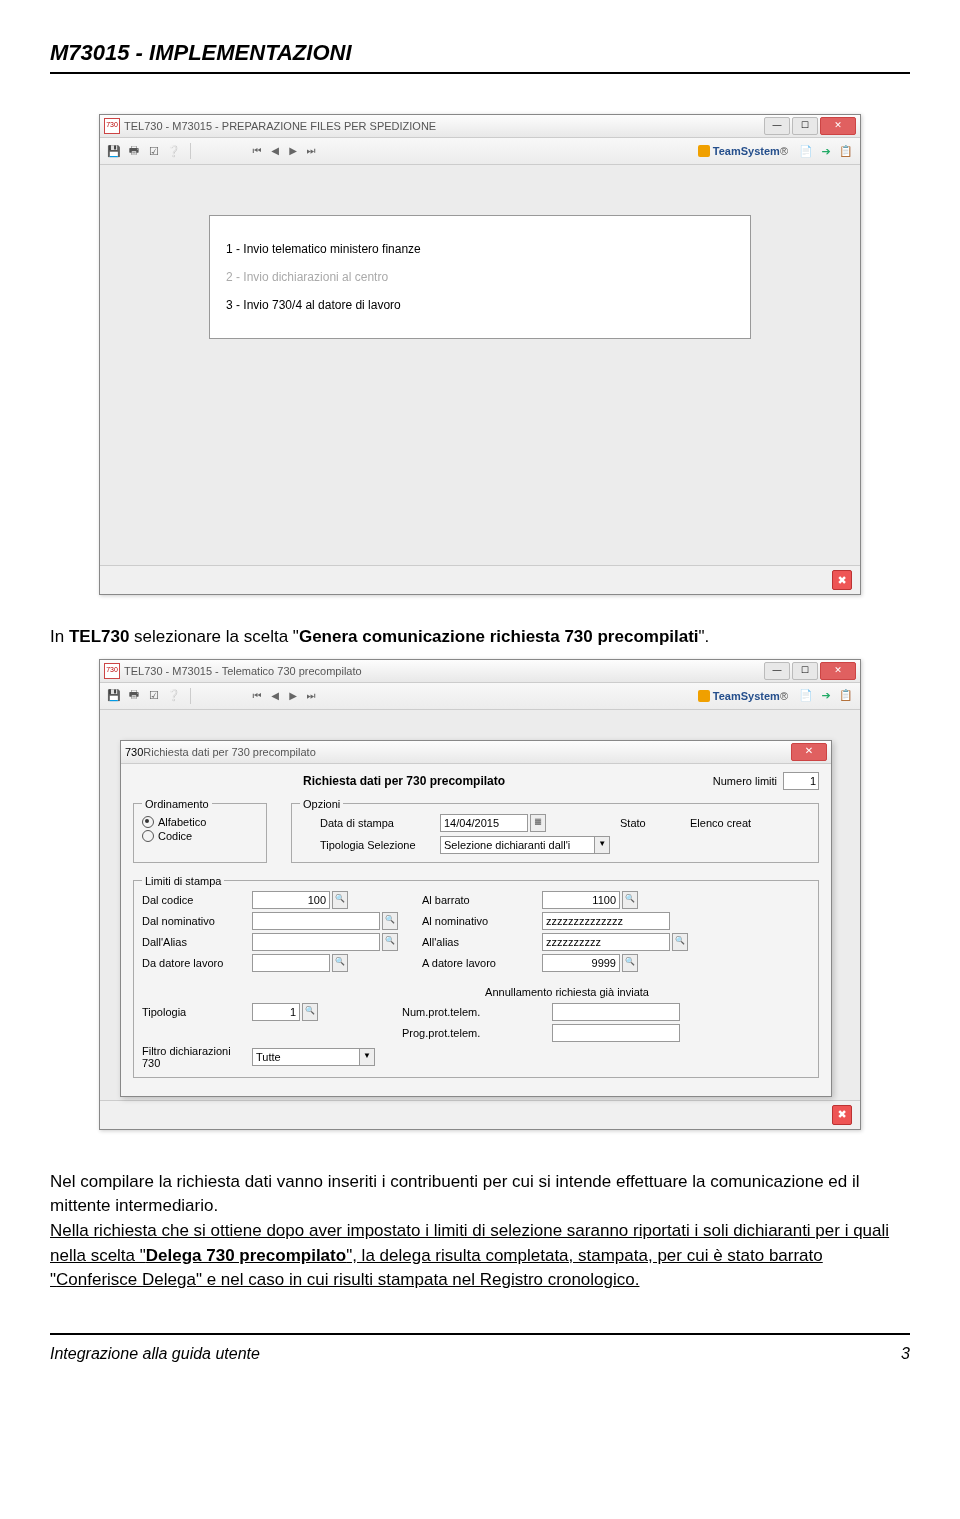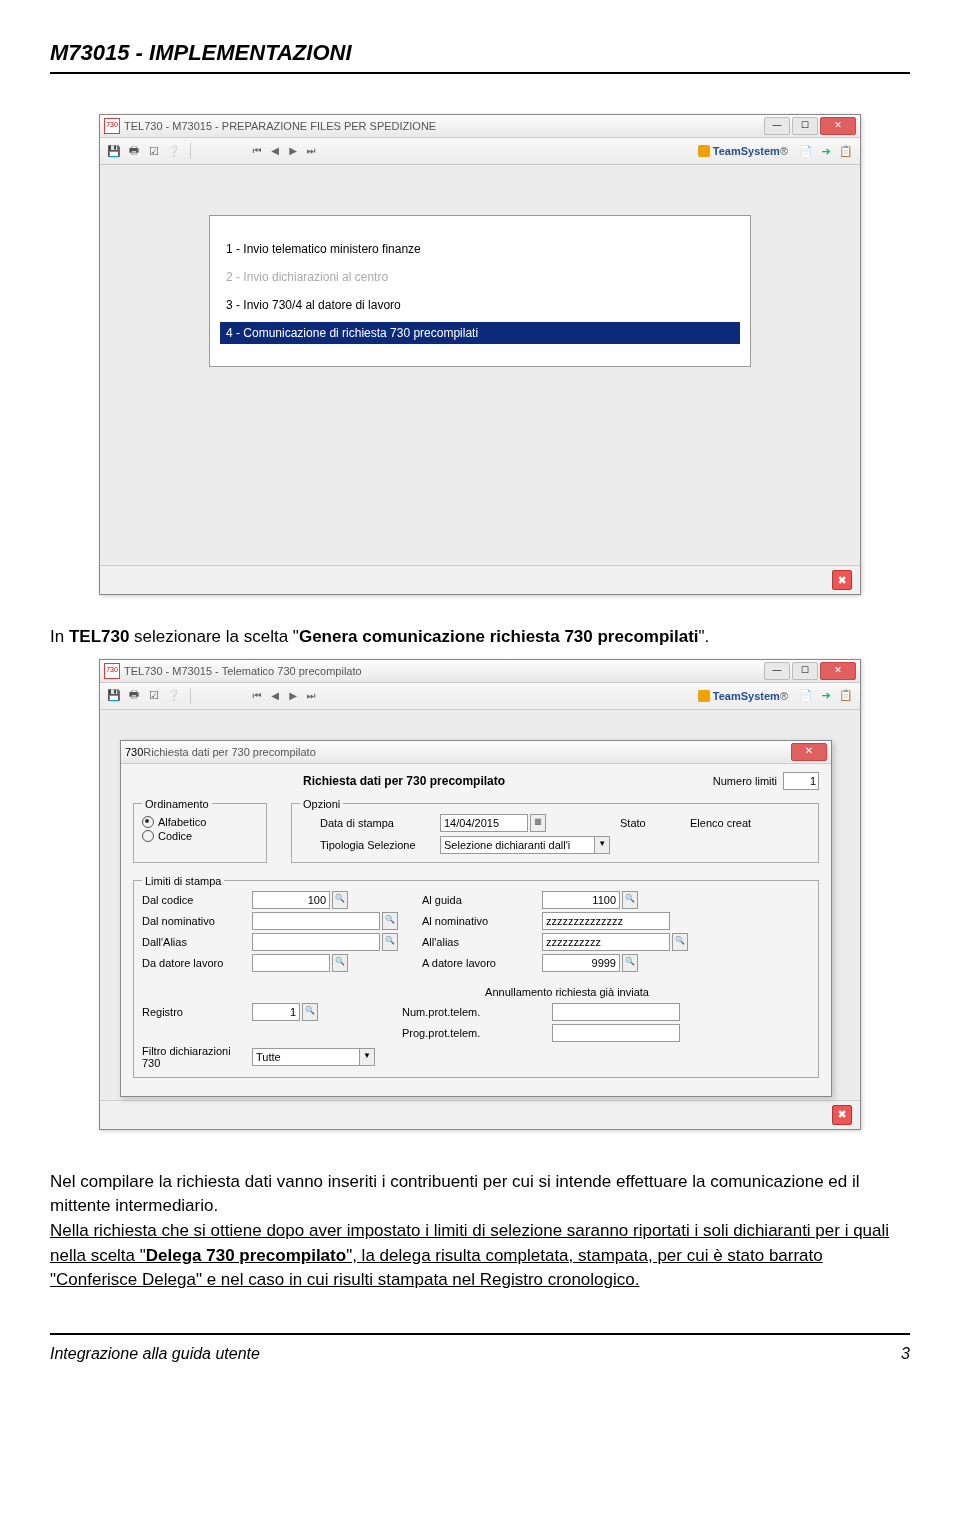--- a/index.html
+++ b/index.html
@@ -360,21 +360,20 @@
       <span class="tb-icon">📄</span>
       <span class="tb-icon" style="color:#2a6;">➔</span>
       <span class="tb-icon">📋</span>
     </div>
   </div>
   <div class="win-body">
     <div class="menu-panel">
       <div class="menu-item">1 - Invio telematico ministero finanze</div>
       <div class="menu-item disabled">2 - Invio dichiarazioni al centro</div>
       <div class="menu-item">3 - Invio 730/4 al datore di lavoro</div>
-      <div class="menu-item selected">4 - Comunicazione di richiesta 730 precompilati</div>
     </div>
   </div>
   <div class="win-status">
     <span class="btn-red">✖</span>
   </div>
 </div>
 
 <div class="caption">
   <span>In </span><b>TEL730</b><span> selezionare la scelta "</span><b>Genera comunicazione richiesta 730 precompilati</b><span>".</span>
 </div>
@@ -461,21 +460,21 @@
         </div>
 
         <fieldset class="limiti-fs">
           <legend>Limiti di stampa</legend>
           <div class="lim-grid">
             <span class="row-label">Dal codice</span>
             <div class="field-wrap">
                   <input class="field-input" style="width: 70px; text-align: right;" value="100">
                   <span class="lk-btn">🔍</span>
                 </div>
-            <span class="row-label">Al guida</span>
+            <span class="row-label">Al barrato</span>
             <div class="field-wrap">
                   <input class="field-input" style="width: 70px; text-align: right;" value="1100">
                   <span class="lk-btn">🔍</span>
                 </div>
 
             <span class="row-label">Dal nominativo</span>
             <div class="field-wrap">
                   <input class="field-input" style="width: 120px;">
                   <span class="lk-btn">🔍</span>
                 </div>
@@ -505,21 +504,21 @@
                   <input class="field-input" style="width: 70px; text-align: right;" value="9999">
                   <span class="lk-btn">🔍</span>
                 </div>
           </div>
 
           <div class="sub-block">
             <span></span>
                 <span></span>
             <div class="ann-label">Annullamento richiesta già inviata</div>
 
-            <span class="row-label">Registro</span>
+            <span class="row-label">Tipologia</span>
             <div class="field-wrap">
                   <input class="field-input" style="width: 40px; text-align: right;" value="1">
                   <span class="lk-btn">🔍</span>
                 </div>
             <span class="row-label">Num.prot.telem.</span>
             <input class="field-input" style="width: 120px;">
 
             <span></span>
                 <span></span>
             <span class="row-label">Prog.prot.telem.</span>

